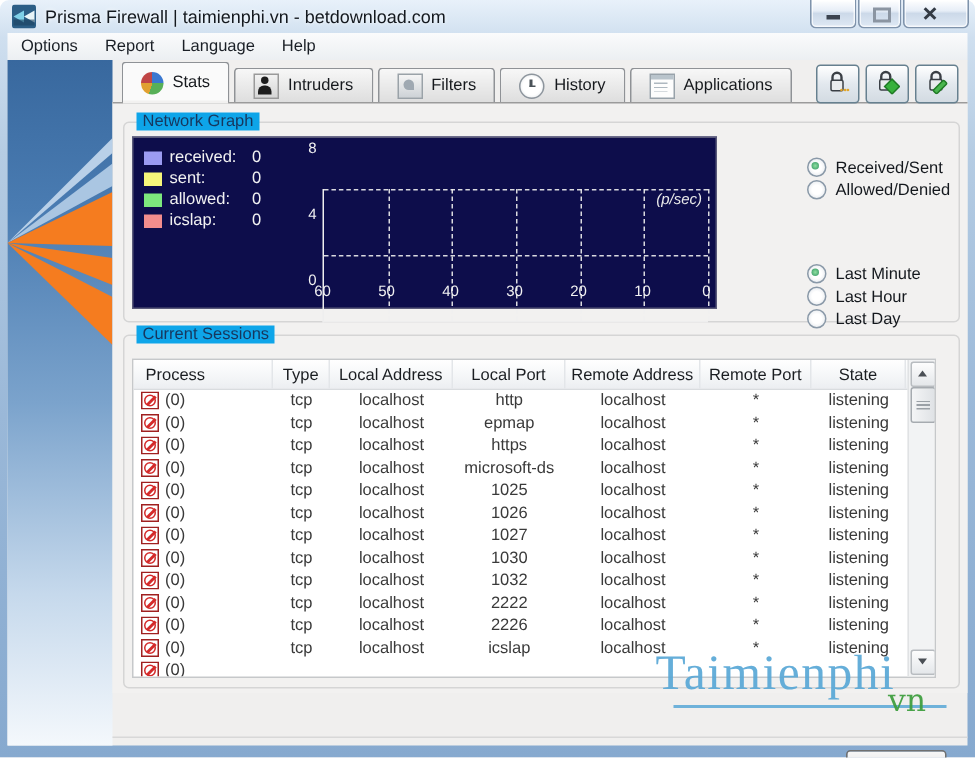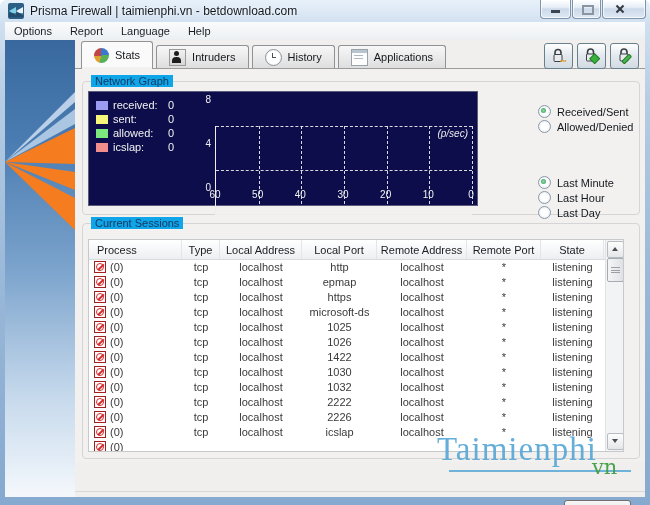--- a/index.html
+++ b/index.html
@@ -157,20 +157,24 @@
 
     <div class="panel">
       <div class="tabs" id="tabs">
           <div class="tab active">
             <span class="tabicon stats-icon"></span>
             <span class="tablabel">Stats</span>
           </div>
           <div class="tab">
             <span class="tabicon intruders-icon"></span>
             <span class="tablabel">Intruders</span>
+          </div>
+          <div class="tab">
+            <span class="tabicon filters-icon"></span>
+            <span class="tablabel">Filters</span>
           </div>
           <div class="tab">
             <span class="tabicon history-icon"></span>
             <span class="tablabel">History</span>
           </div>
           <div class="tab">
             <span class="tabicon applications-icon"></span>
             <span class="tablabel">Applications</span>
           </div>
         </div>
@@ -365,21 +369,21 @@
                   <div class="td c5">*</div>
                   <div class="td c6">listening</div>
                 </div>
                 <div class="trow">
                   <div class="td c0">
                     <span class="deny-icon"></span>
                     <span>(0)</span>
                   </div>
                   <div class="td c1">tcp</div>
                   <div class="td c2">localhost</div>
-                  <div class="td c3">1422</div>
+                  <div class="td c3">1027</div>
                   <div class="td c4">localhost</div>
                   <div class="td c5">*</div>
                   <div class="td c6">listening</div>
                 </div>
                 <div class="trow">
                   <div class="td c0">
                     <span class="deny-icon"></span>
                     <span>(0)</span>
                   </div>
                   <div class="td c1">tcp</div>

